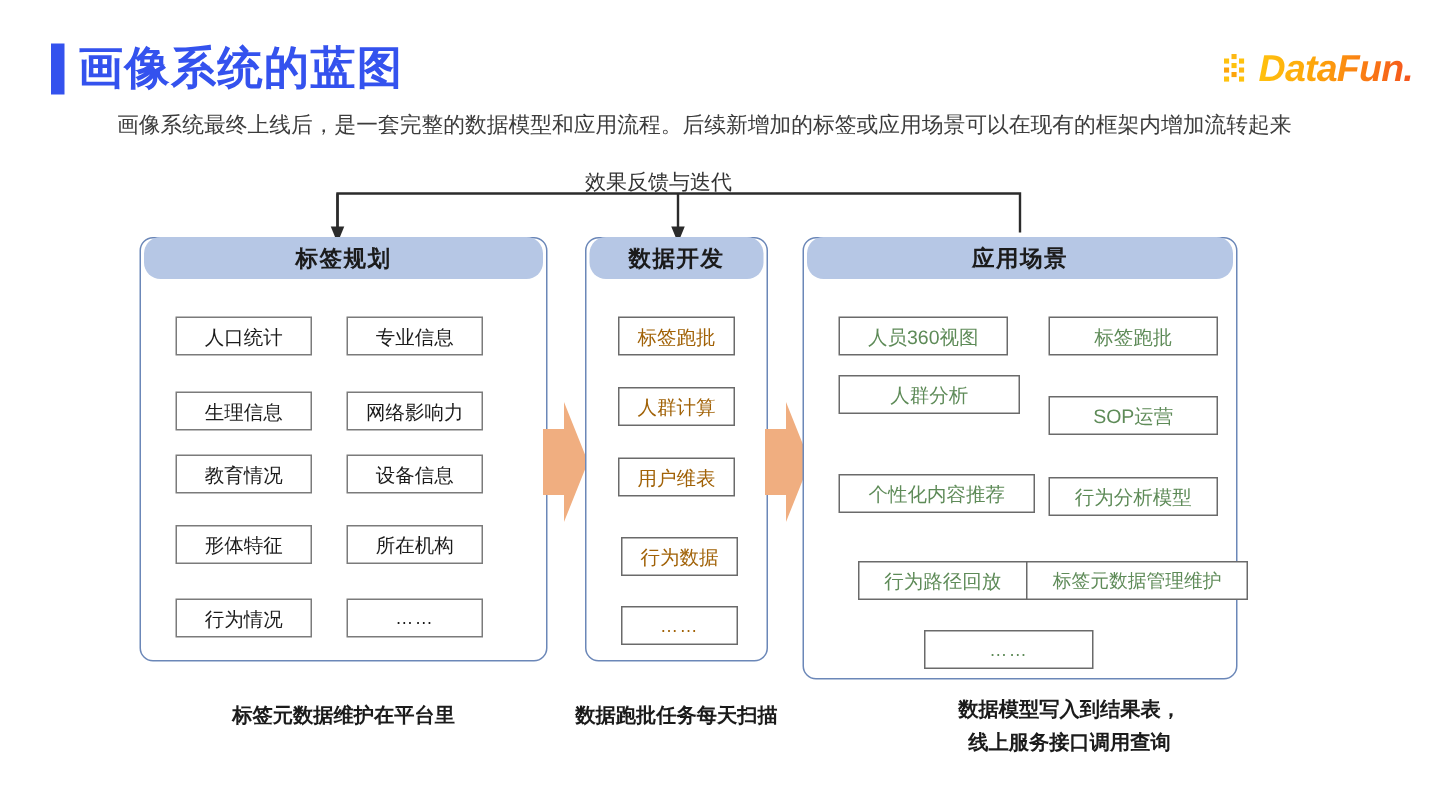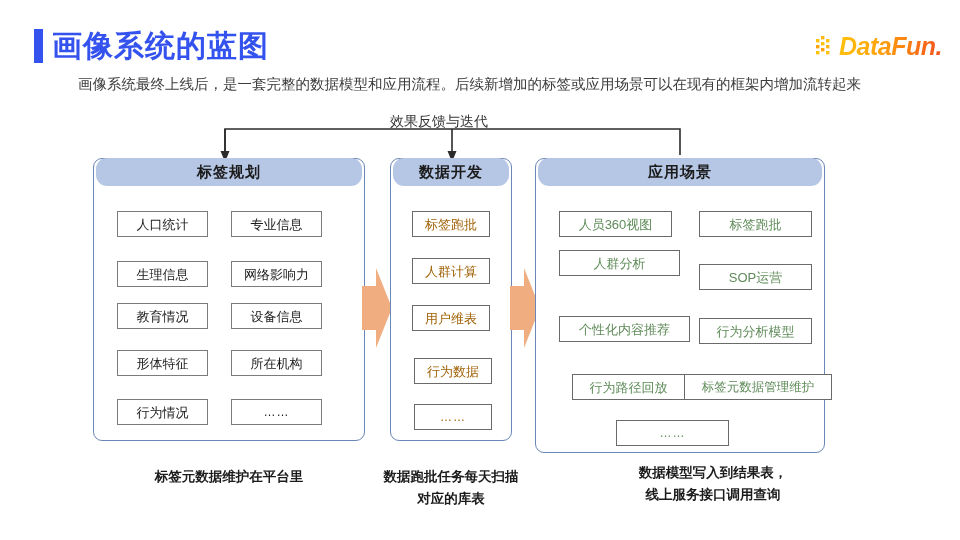--- a/index.html
+++ b/index.html
@@ -169,18 +169,17 @@
 <div class="chip green" style="left:699px;top:318px;width:113px;height:26px;">行为分析模型</div>
 <div class="chip green" style="left:572px;top:374px;width:113px;height:26px;">行为路径回放</div>
 <div class="chip green" style="left:684px;top:374px;width:148px;height:26px;font-size:12.5px;">标签元数据管理维护</div>
 <div class="chip green" style="left:616px;top:420px;width:113px;height:26px;">
     <span class="dots">……</span>
   </div>
 
 <div id="caption-plan" class="caption">标签元数据维护在平台里</div>
 <div id="caption-dev" class="caption">
   <div>数据跑批任务每天扫描</div>
-  <div>对应的库表</div>
 </div>
 <div id="caption-app" class="caption">
   <div>数据模型写入到结果表，</div>
   <div>线上服务接口调用查询</div>
 </div>
 
 </body></html>

